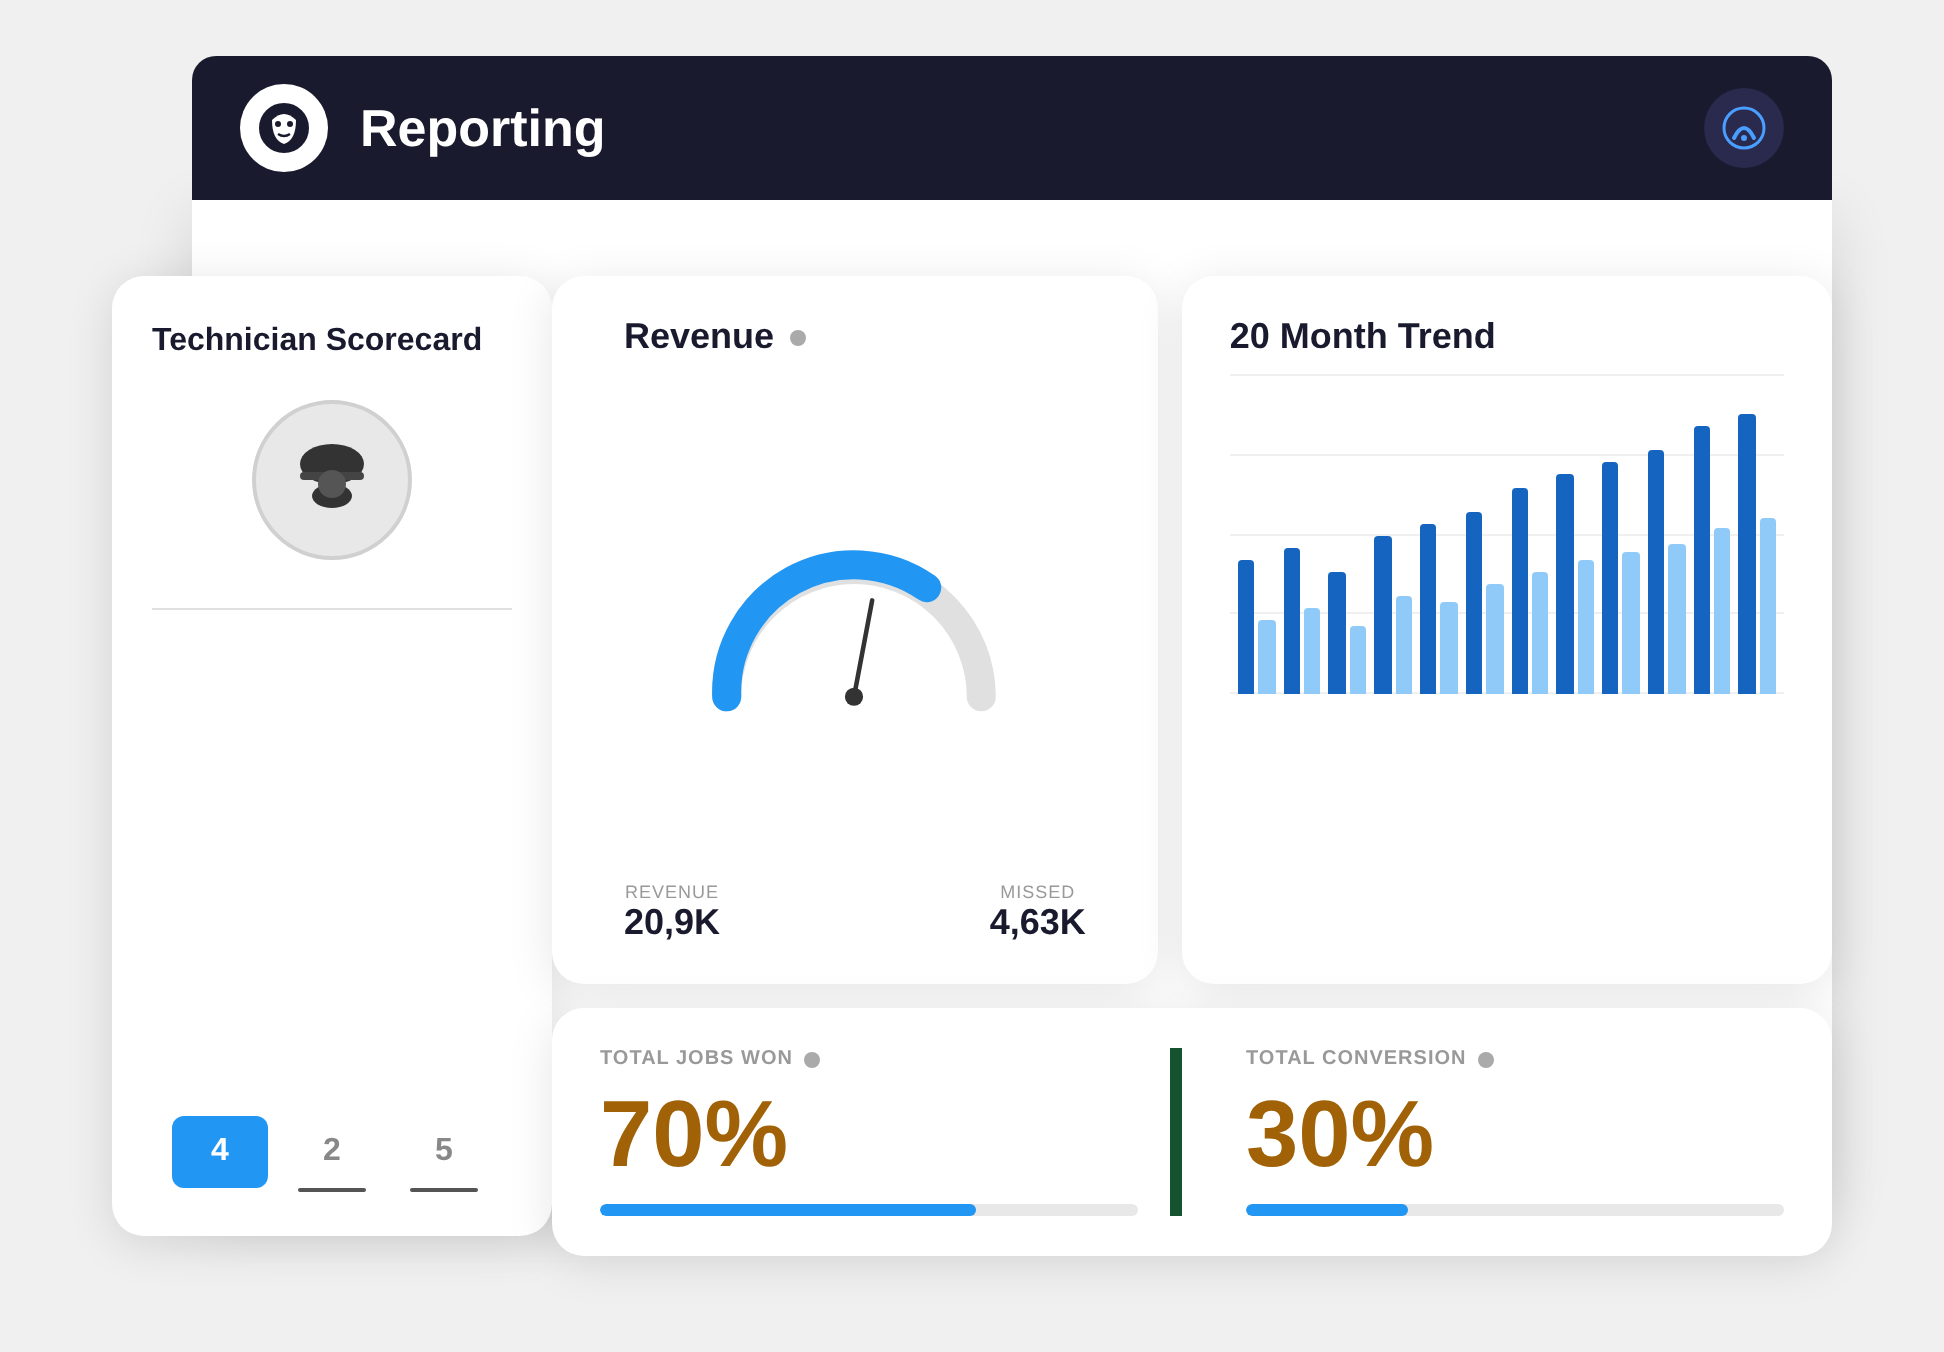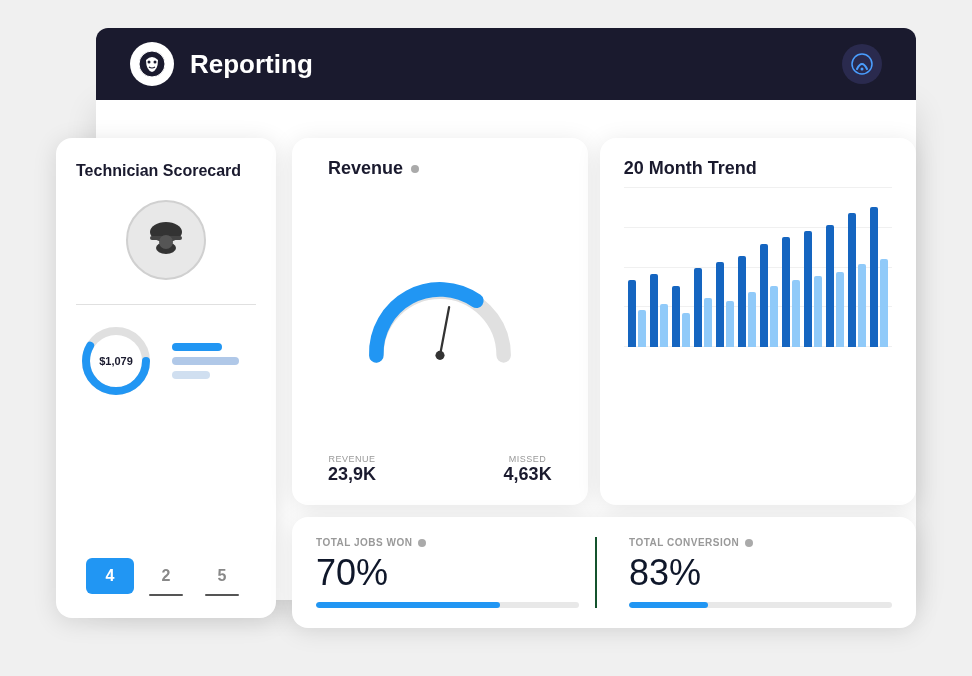--- a/index.html
+++ b/index.html
@@ -20,21 +20,21 @@
       position: relative;
     }
 
     
     .header-bar {
       background: #1a1a2e;
       border-radius: 12px 12px 0 0;
       height: 72px;
       display: flex;
       align-items: center;
-      padding: 0 34px;
+      padding: 0 24px;
       position: absolute;
       top: 0;
       left: 40px;
       right: 0;
       z-index: 1;
     }
 
     .header-logo {
       width: 44px;
       height: 44px;
@@ -81,21 +81,20 @@
     }
 
     
     .main-content {
       position: absolute;
       top: 110px;
       left: 0;
       right: 0;
       bottom: 20px;
       display: flex;
-      gap: 16px;
       z-index: 2;
     }
 
     
     .scorecard {
       background: #fff;
       border-radius: 16px;
       width: 220px;
       min-width: 220px;
       height: 480px;
@@ -310,44 +309,44 @@
       gap: 0;
     }
 
     .metric-block {
       flex: 1;
       display: flex;
       flex-direction: column;
     }
 
     .metric-block + .metric-block {
-      border-left: 2px solid #14532d;
+      border-left: 6px solid #14532d;
       padding-left: 32px;
       margin-left: 16px;
     }
 
     .metric-header {
       display: flex;
       align-items: center;
       gap: 6px;
       margin-bottom: 4px;
     }
 
     .metric-label {
       font-size: 10px;
       font-weight: 600;
       color: #999;
       letter-spacing: 0.5px;
       text-transform: uppercase;
     }
 
     .metric-value {
-      font-size: 36px;
-      font-weight: 400;
-      color: #0f172a;
+      font-size: 47px;
+      font-weight: 700;
+      color: #a16207;
       margin-bottom: 8px;
     }
 
     .progress-bar-bg {
       width: 100%;
       height: 6px;
       background: #e8e8e8;
       border-radius: 3px;
       overflow: hidden;
     }
@@ -403,36 +402,20 @@
           <rect x="14" y="26" width="32" height="4" rx="2" fill="#444"></rect>
 
           <ellipse cx="30" cy="38" rx="10" ry="6" fill="#333"></ellipse>
 
           <circle cx="30" cy="32" r="7" fill="#555"></circle>
         </svg>
       </div>
 
       <div class="avatar-divider"></div>
 
-      <div class="scorecard-metric">
-
-        <div class="donut-container">
-          <svg width="80" height="80" viewBox="0 0 80 80">
-            <circle cx="40" cy="40" r="30" fill="none" stroke="#e0e0e0" stroke-width="8"></circle>
-            <circle cx="40" cy="40" r="30" fill="none" stroke="#2196f3" stroke-width="8" stroke-dasharray="157 188" stroke-dashoffset="47" stroke-linecap="round"></circle>
-          </svg>
-          <div class="donut-label">$1,079</div>
-        </div>
-
-        <div class="metric-bars">
-          <div class="metric-bar blue"></div>
-          <div class="metric-bar light"></div>
-          <div class="metric-bar lighter"></div>
-        </div>
-      </div>
 
       <div class="scorecard-tabs">
         <div class="tab-item active">
           <span>4</span>
         </div>
         <div class="tab-item">
           <span>2</span>
           <div class="tab-underline"></div>
         </div>
         <div class="tab-item">
@@ -460,21 +443,21 @@
               <path d="M 20 95 A 70 70 0 0 1 130 35" fill="none" stroke="#2196f3" stroke-width="16" stroke-linecap="round"></path>
 
               <line x1="90" y1="95" x2="100" y2="42" stroke="#333" stroke-width="2.5" stroke-linecap="round"></line>
               <circle cx="90" cy="95" r="5" fill="#333"></circle>
             </svg>
           </div>
 
           <div class="gauge-stats">
             <div class="gauge-stat">
               <div class="gauge-stat-label">REVENUE</div>
-              <div class="gauge-stat-value">23,9K</div>
+              <div class="gauge-stat-value">20,9K</div>
             </div>
             <div class="gauge-stat">
               <div class="gauge-stat-label">MISSED</div>
               <div class="gauge-stat-value">4,63K</div>
             </div>
           </div>
         </div>
 
         <div class="trend-panel">
           <div class="panel-header">
@@ -553,21 +536,21 @@
           <div class="progress-bar-bg">
             <div class="progress-bar-fill" id="jobs-fill" style="width: 70%;"></div>
           </div>
         </div>
 
         <div class="metric-block">
           <div class="metric-header">
             <span class="metric-label">TOTAL CONVERSION</span>
             <div class="info-dot"></div>
           </div>
-          <div class="metric-value">83%</div>
+          <div class="metric-value">30%</div>
           <div class="progress-bar-bg">
             <div class="progress-bar-fill" id="conversion-fill" style="width: 30%;"></div>
           </div>
         </div>
       </div>
 
     </div>
   </div>
 </div>
 

